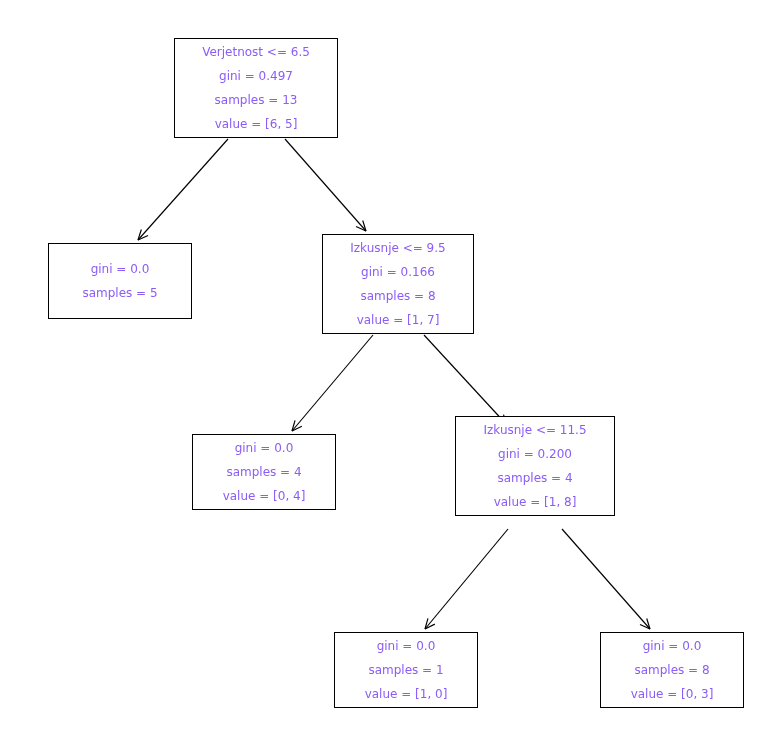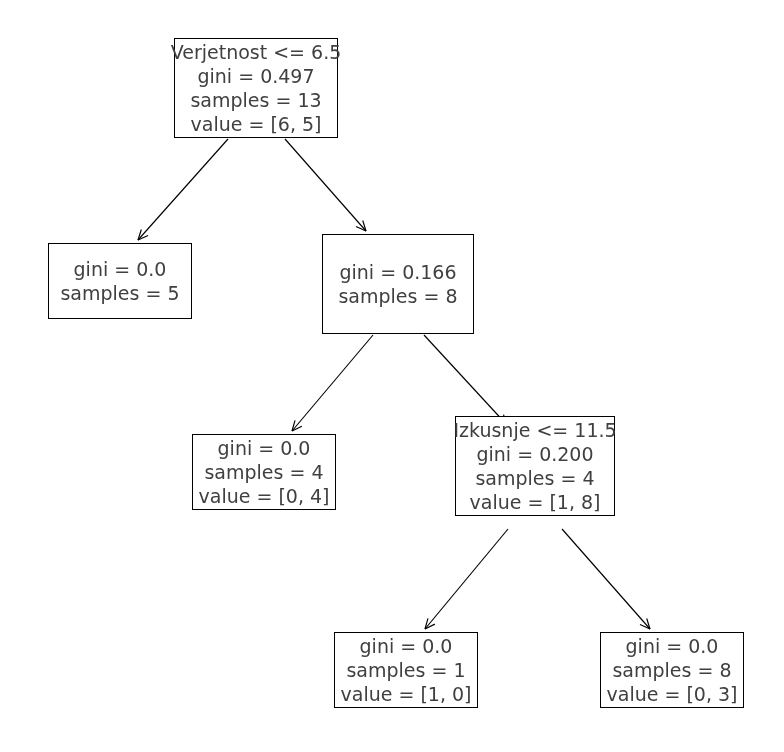--- a/index.html
+++ b/index.html
@@ -28,23 +28,23 @@
     box-sizing: border-box;
     border: 1.1px solid #000000;
     background: #ffffff;
     display: flex;
     flex-direction: column;
     align-items: center;
     justify-content: center;
     padding: 3px 9px;
   }
   .node-line {
-    font-size: 19px;
+    font-size: 12px;
     line-height: 24px;
-    color: #404040;
+    color: #8b5cf6;
     white-space: nowrap;
     text-align: center;
   }
 </style>
 </head>
 <body>
 
 <div id="canvas">
 
   <svg id="edge-layer" viewBox="0 0 784 752" width="784" height="752" xmlns="http://www.w3.org/2000/svg">
@@ -91,22 +91,24 @@
         <div class="node-line">Verjetnost &lt;= 6.5</div>
         <div class="node-line">gini = 0.497</div>
         <div class="node-line">samples = 13</div>
         <div class="node-line">value = [6, 5]</div>
       </div>
       <div class="node" style="left: 48px; top: 243px; width: 144px; height: 76px;">
         <div class="node-line">gini = 0.0</div>
         <div class="node-line">samples = 5</div>
       </div>
       <div class="node" style="left: 322px; top: 234px; width: 152px; height: 100px;">
+        <div class="node-line">Izkusnje &lt;= 9.5</div>
         <div class="node-line">gini = 0.166</div>
         <div class="node-line">samples = 8</div>
+        <div class="node-line">value = [1, 7]</div>
       </div>
       <div class="node" style="left: 192px; top: 434px; width: 144px; height: 76px;">
         <div class="node-line">gini = 0.0</div>
         <div class="node-line">samples = 4</div>
         <div class="node-line">value = [0, 4]</div>
       </div>
       <div class="node" style="left: 455px; top: 416px; width: 160px; height: 100px;">
         <div class="node-line">Izkusnje &lt;= 11.5</div>
         <div class="node-line">gini = 0.200</div>
         <div class="node-line">samples = 4</div>

